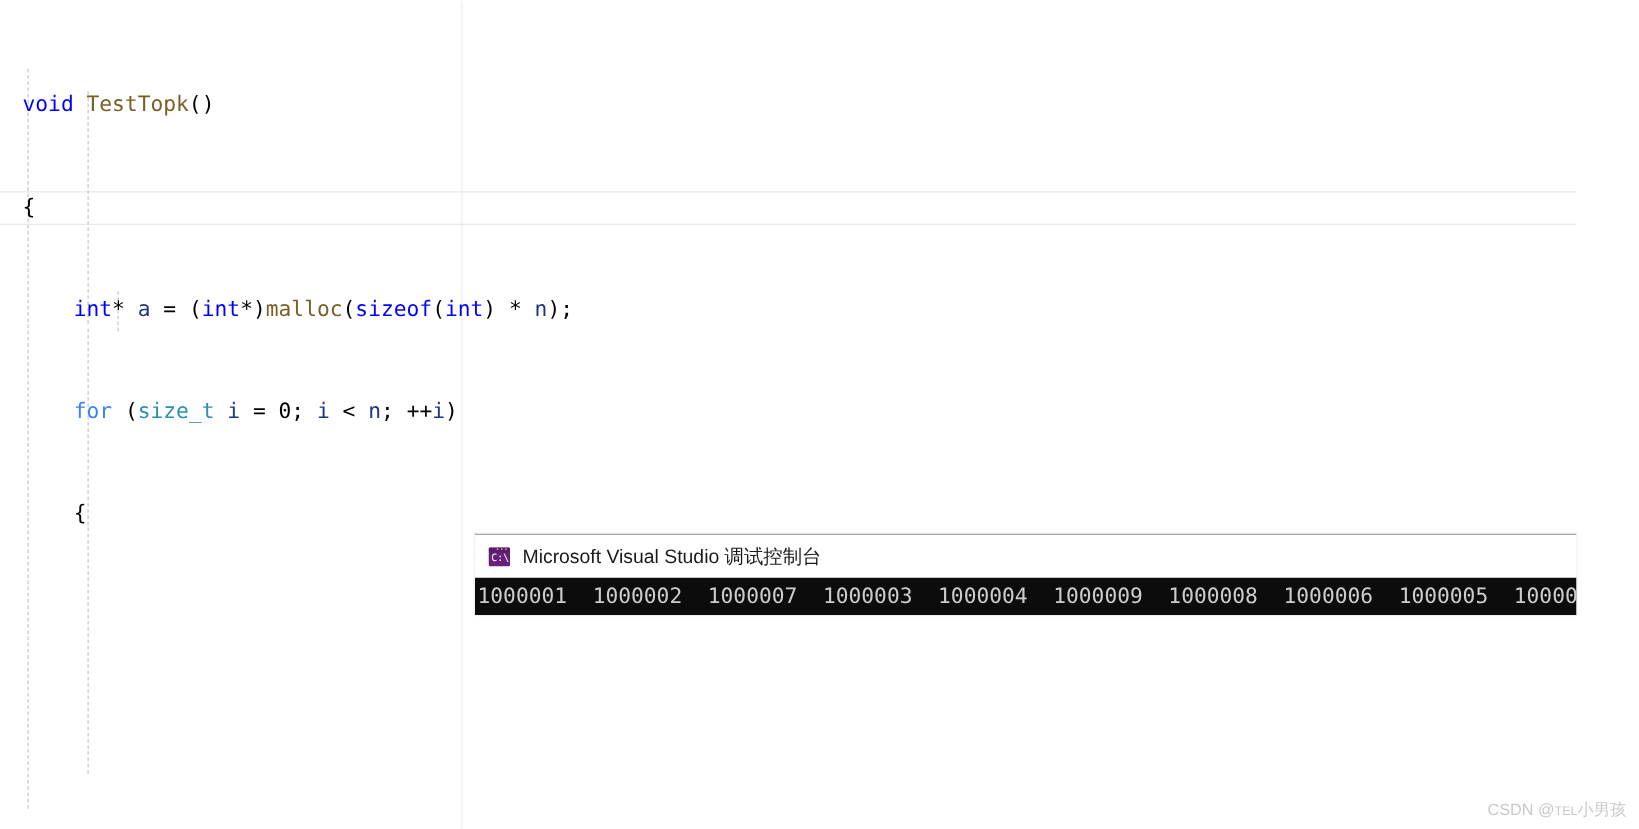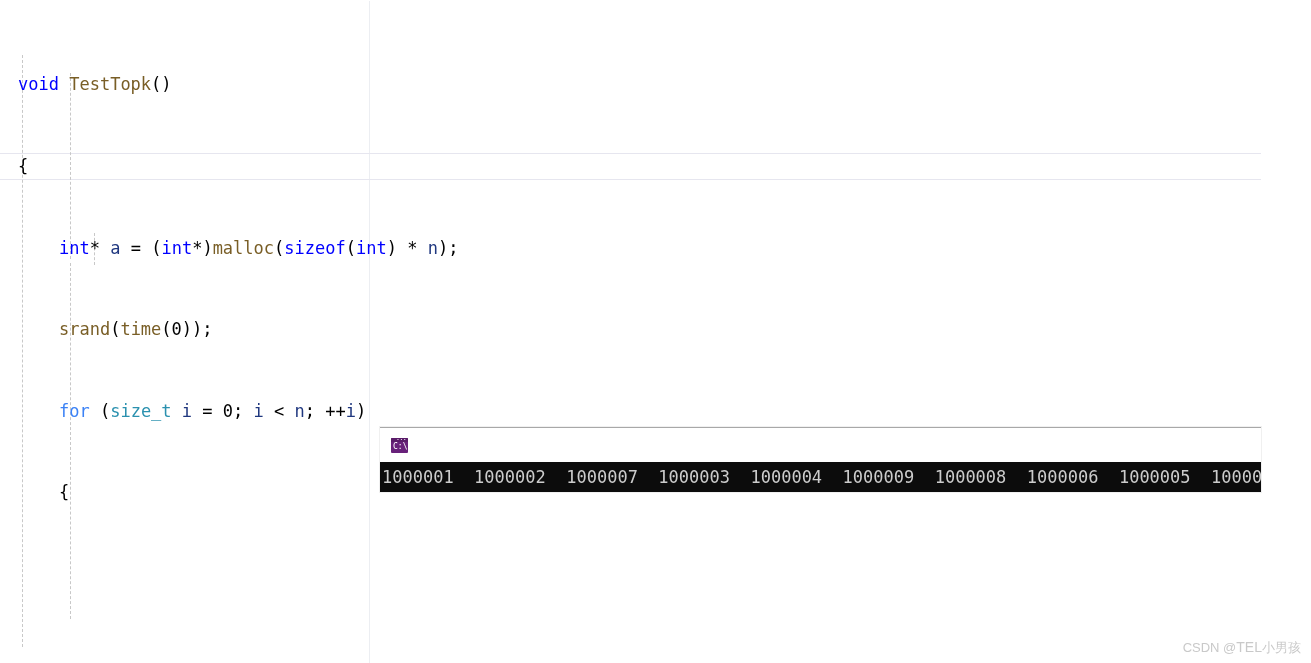--- a/index.html
+++ b/index.html
@@ -149,41 +149,40 @@
   #watermark {
     position: absolute;
     right: 10px;
     bottom: 6px;
     font-family: "Liberation Sans", sans-serif;
     font-size: 13px;
     color: #c9c9c9;
     white-space: nowrap;
     user-select: none;
   }
-  #watermark .small { font-size: 14px; }
+  #watermark .small { font-size: 10px; }
 </style>
 </head>
 <body>
 
 <div id="editor">
 
   <div class="pane-divider"></div>
 
   <div class="current-line"></div>
 
   <div class="indent-guide ig-1"></div>
   <div class="indent-guide ig-2"></div>
   <div class="indent-guide ig-3"></div>
   <div class="indent-guide ig-4"></div>
 
   <div id="code">
     <div class="line"><span class="kw">void</span> <span class="fn">TestTopk</span><span class="punct">()</span></div>
     <div class="line"><span class="punct">{</span></div>
     <div class="line">    <span class="kw">int</span><span class="punct">*</span> <span class="var">a</span> <span class="punct">=</span> <span class="punct">(</span><span class="kw">int</span><span class="punct">*)</span><span class="fn">malloc</span><span class="punct">(</span><span class="kw">sizeof</span><span class="punct">(</span><span class="kw">int</span><span class="punct">)</span> <span class="punct">*</span> <span class="var">n</span><span class="punct">);</span></div>
-    <div class="line">    <span class="fn">srand</span><span class="punct">(</span><span class="fn">time</span><span class="punct">(</span><span class="num">0</span><span class="punct">));</span></div>
     <div class="line">    <span class="ctrl">for</span> <span class="punct">(</span><span class="type">size_t</span> <span class="var">i</span> <span class="punct">=</span> <span class="num">0</span><span class="punct">;</span> <span class="var">i</span> <span class="punct">&lt;</span> <span class="var">n</span><span class="punct">;</span> <span class="punct">++</span><span class="var">i</span><span class="punct">)</span></div>
     <div class="line">    <span class="punct">{</span></div>
     
     
     
     
     
     
     
     
@@ -197,19 +196,20 @@
   </div>
 </div>
 
 <div id="console-window">
   <div id="console-titlebar">
     <span id="console-icon">
       <span class="bar"></span>
       <span class="dots">•••</span>
       <span class="prompt">C:\</span>
     </span>
+    <span id="console-title-text">Microsoft Visual Studio 调试控制台</span>
   </div>
   <div id="console-body">1000001  1000002  1000007  1000003  1000004  1000009  1000008  1000006  1000005  1000010</div>
 </div>
 
 <div id="watermark">
   <span>CSDN @</span><span class="small">TEL</span><span>小男孩</span>
 </div>
 
 </body></html>

